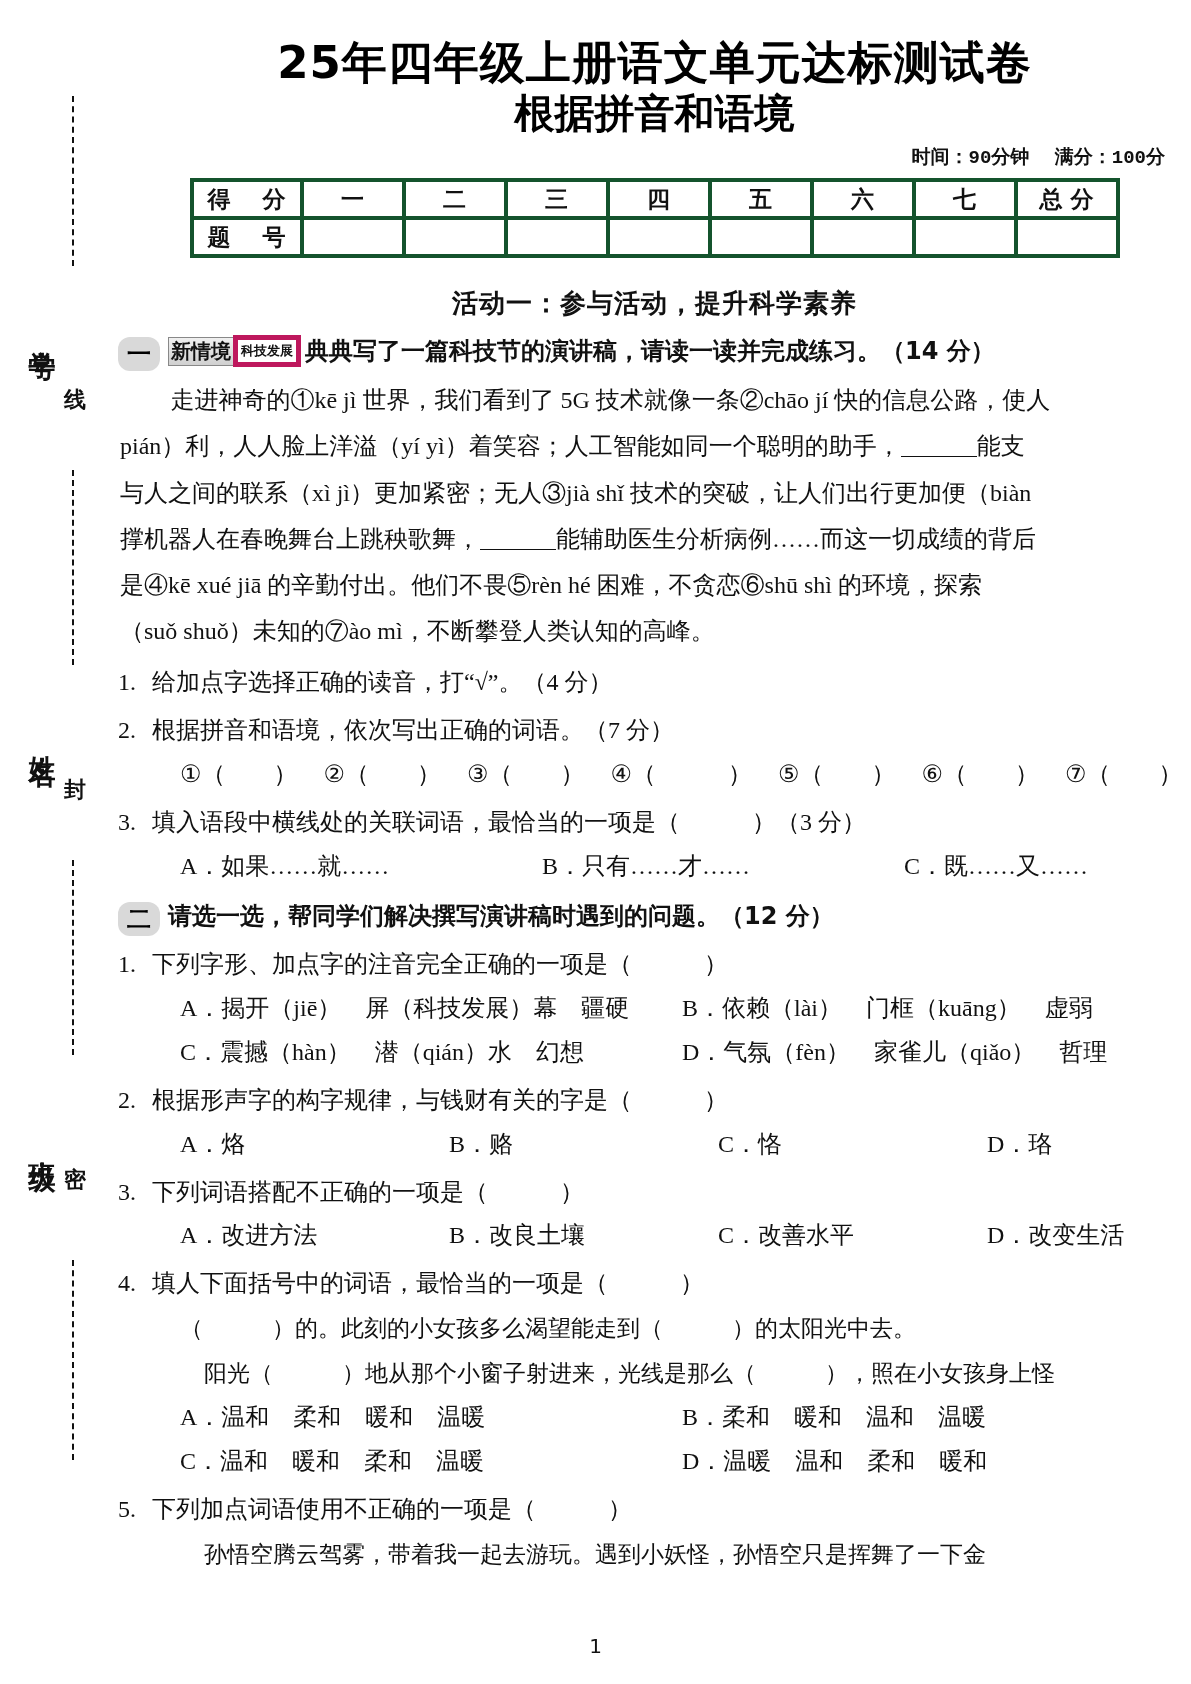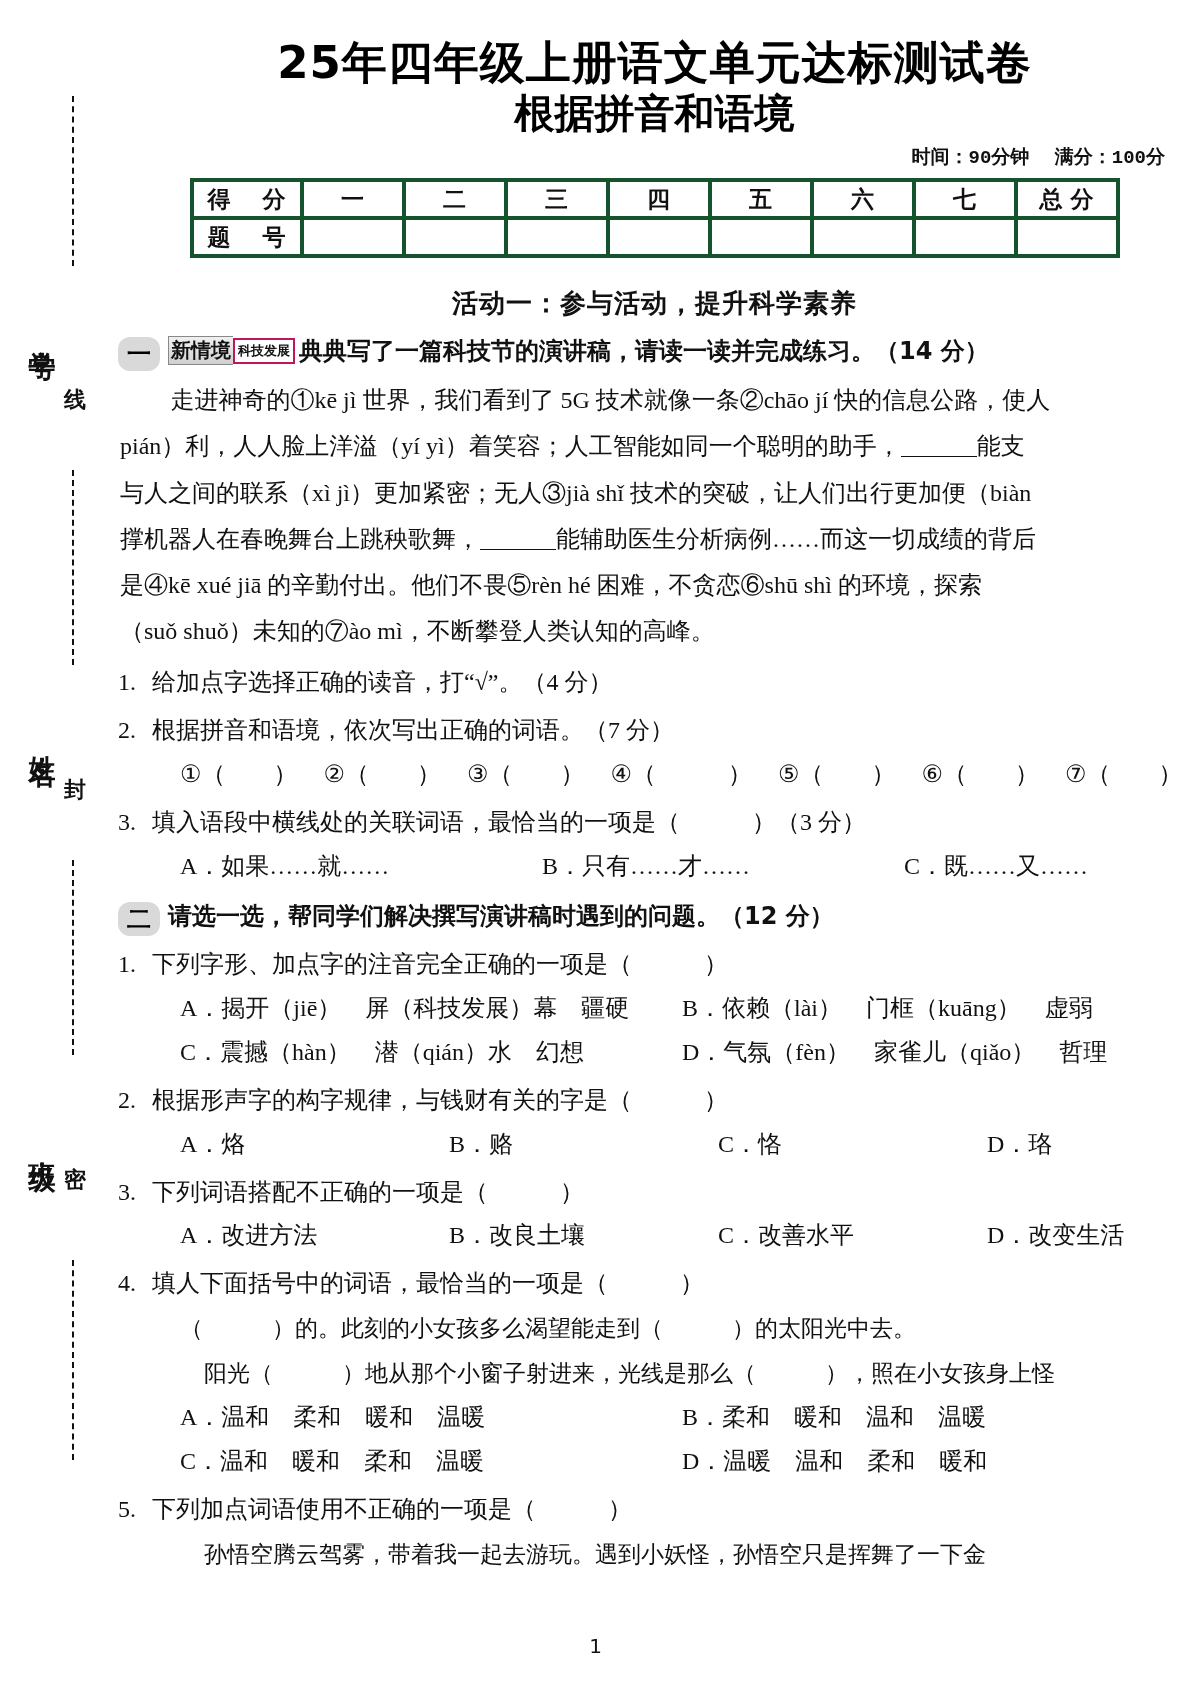--- a/index.html
+++ b/index.html
@@ -122,21 +122,21 @@
     vertical-align:2px;
     margin-right:4px;
   }
   .badge .b1 {
     font-size:20px; font-weight:bold;
     background:linear-gradient(#f0f0f0,#d0d0d0);
     padding:0 2px; border:1px solid #888; border-right:none;
   }
   .badge .b2 {
     font-size:13px; font-weight:bold;
-    border:2px solid #be185d; padding:2px 3px;
+    border:5px solid #be185d; padding:2px 3px;
     background:#fff;
   }
 
   .q {
     font-size:24px;
     line-height:1.62;
     margin-top:9px;
     padding-left:34px;
     text-indent:-34px;
   }

